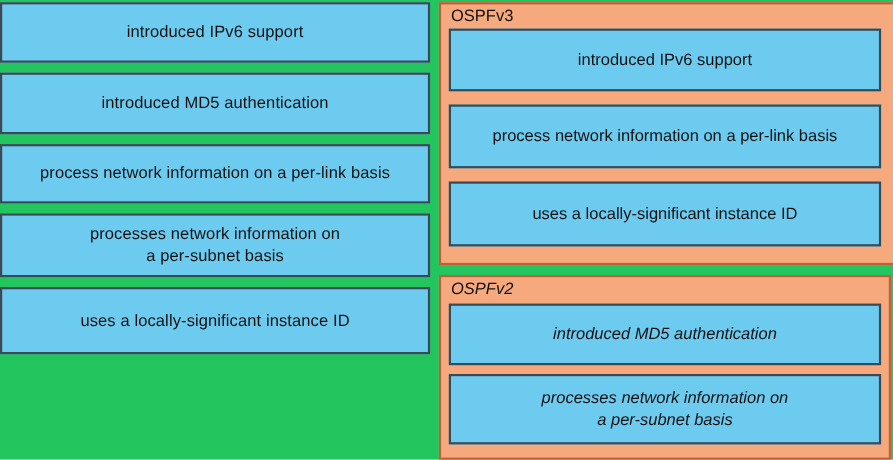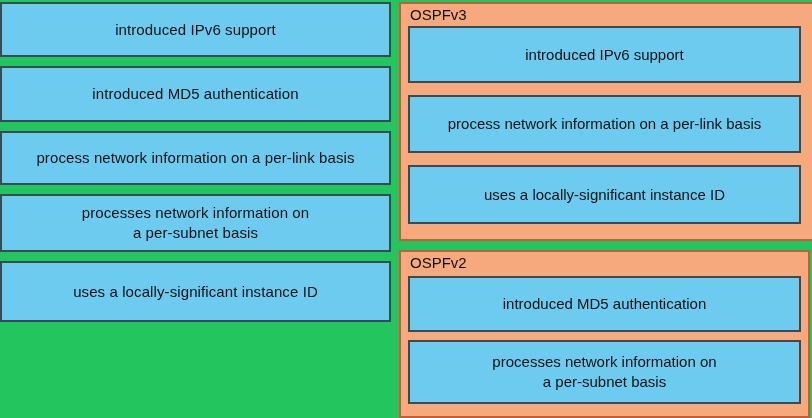--- a/index.html
+++ b/index.html
@@ -77,20 +77,21 @@
     top: 2px;
     width: 431px;
     height: 239px;
   }
 
   .panel-v2 {
     left: 399px;
     top: 250px;
     width: 411px;
     height: 168px;
+    font-style: italic;
   }
 
   .panel-title {
     position: absolute;
     left: 9px;
     top: 2px;
     font-size: 15px;
     line-height: 18px;
     color: #111111;
   }

